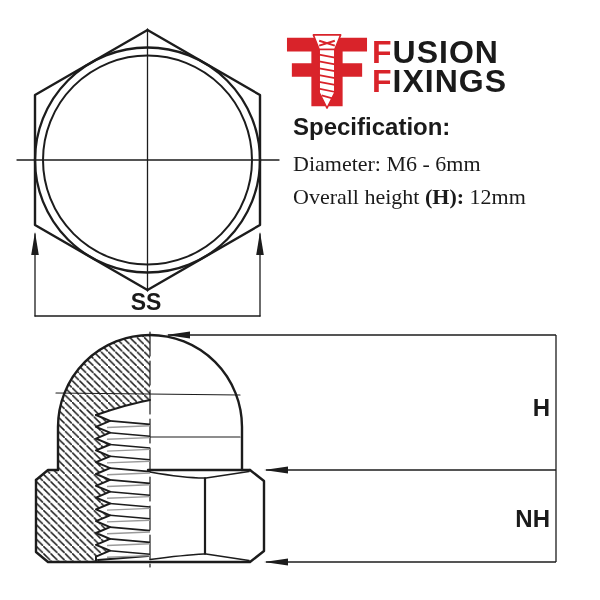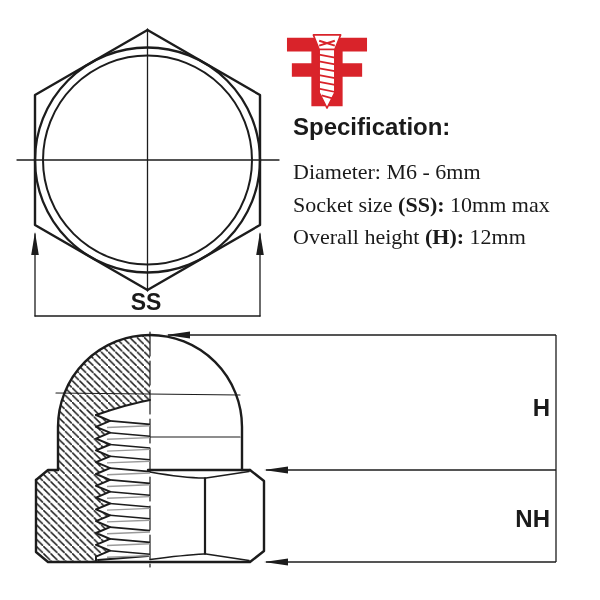--- a/index.html
+++ b/index.html
@@ -6,21 +6,21 @@
   #canvas{position:relative;width:600px;height:600px;background:#fff;overflow:hidden;
           font-family:"Liberation Sans",sans-serif;color:#1a1a1a;}
   .abs{position:absolute;}
   
   #logo-text{left:372px;top:38px;line-height:29px;font-weight:bold;font-size:32px;
              letter-spacing:1px;white-space:nowrap;}
   #logo-text .red{color:#d9232a;}
   #logo-text span{display:inline;}
   
   #spec{left:293px;top:113px;width:302px;}
-  #spec .title{font-weight:bold;font-size:24px;margin:0 0 15px 0;letter-spacing:0px;}
+  #spec .title{font-weight:bold;font-size:24px;margin:0 0 7px 0;letter-spacing:0px;}
   #spec .line{font-size:22px;line-height:32.5px;white-space:nowrap;font-family:Liberation Serif, serif;}
   #spec .b{font-weight:bold;}
   svg text{font-family:"Liberation Sans",sans-serif;}
 </style>
 </head>
 <body>
 
 <div id="canvas">
 
   <svg class="abs" style="left:0;top:0" width="300" height="330" viewBox="0 0 300 330">
@@ -148,21 +148,24 @@
         <line x1="35.5" y1="32" x2="54.5" y2="35.5"></line>
         <line x1="35.5" y1="39" x2="54.5" y2="42.5"></line>
         <line x1="35.5" y1="46" x2="54.5" y2="49.5"></line>
         <line x1="35.5" y1="53" x2="54.5" y2="56.5"></line>
         <line x1="36.5" y1="60" x2="53.5" y2="63.5"></line>
         <line x1="39.5" y1="67" x2="50.5" y2="70"></line>
       </g>
     </g>
   </svg>
 
+  <div class="abs" id="logo-text">
+    <div><span class="red">F</span><span>USION</span></div>
+    <div><span class="red">F</span><span>IXINGS</span></div>
+  </div>
 
   <div class="abs" id="spec">
     <div class="title">Specification:</div>
     <div class="line"><span>Diameter: M6 - 6mm</span><span class="b"></span><span></span></div>
-    <div class="line"><span>Socket size </span><span class="b">(SS):</span><span> 10mm max</span></div>
     <div class="line"><span>Overall height </span><span class="b">(H):</span><span> 12mm</span></div>
   </div>
 
 </div>
 
 </body></html>

